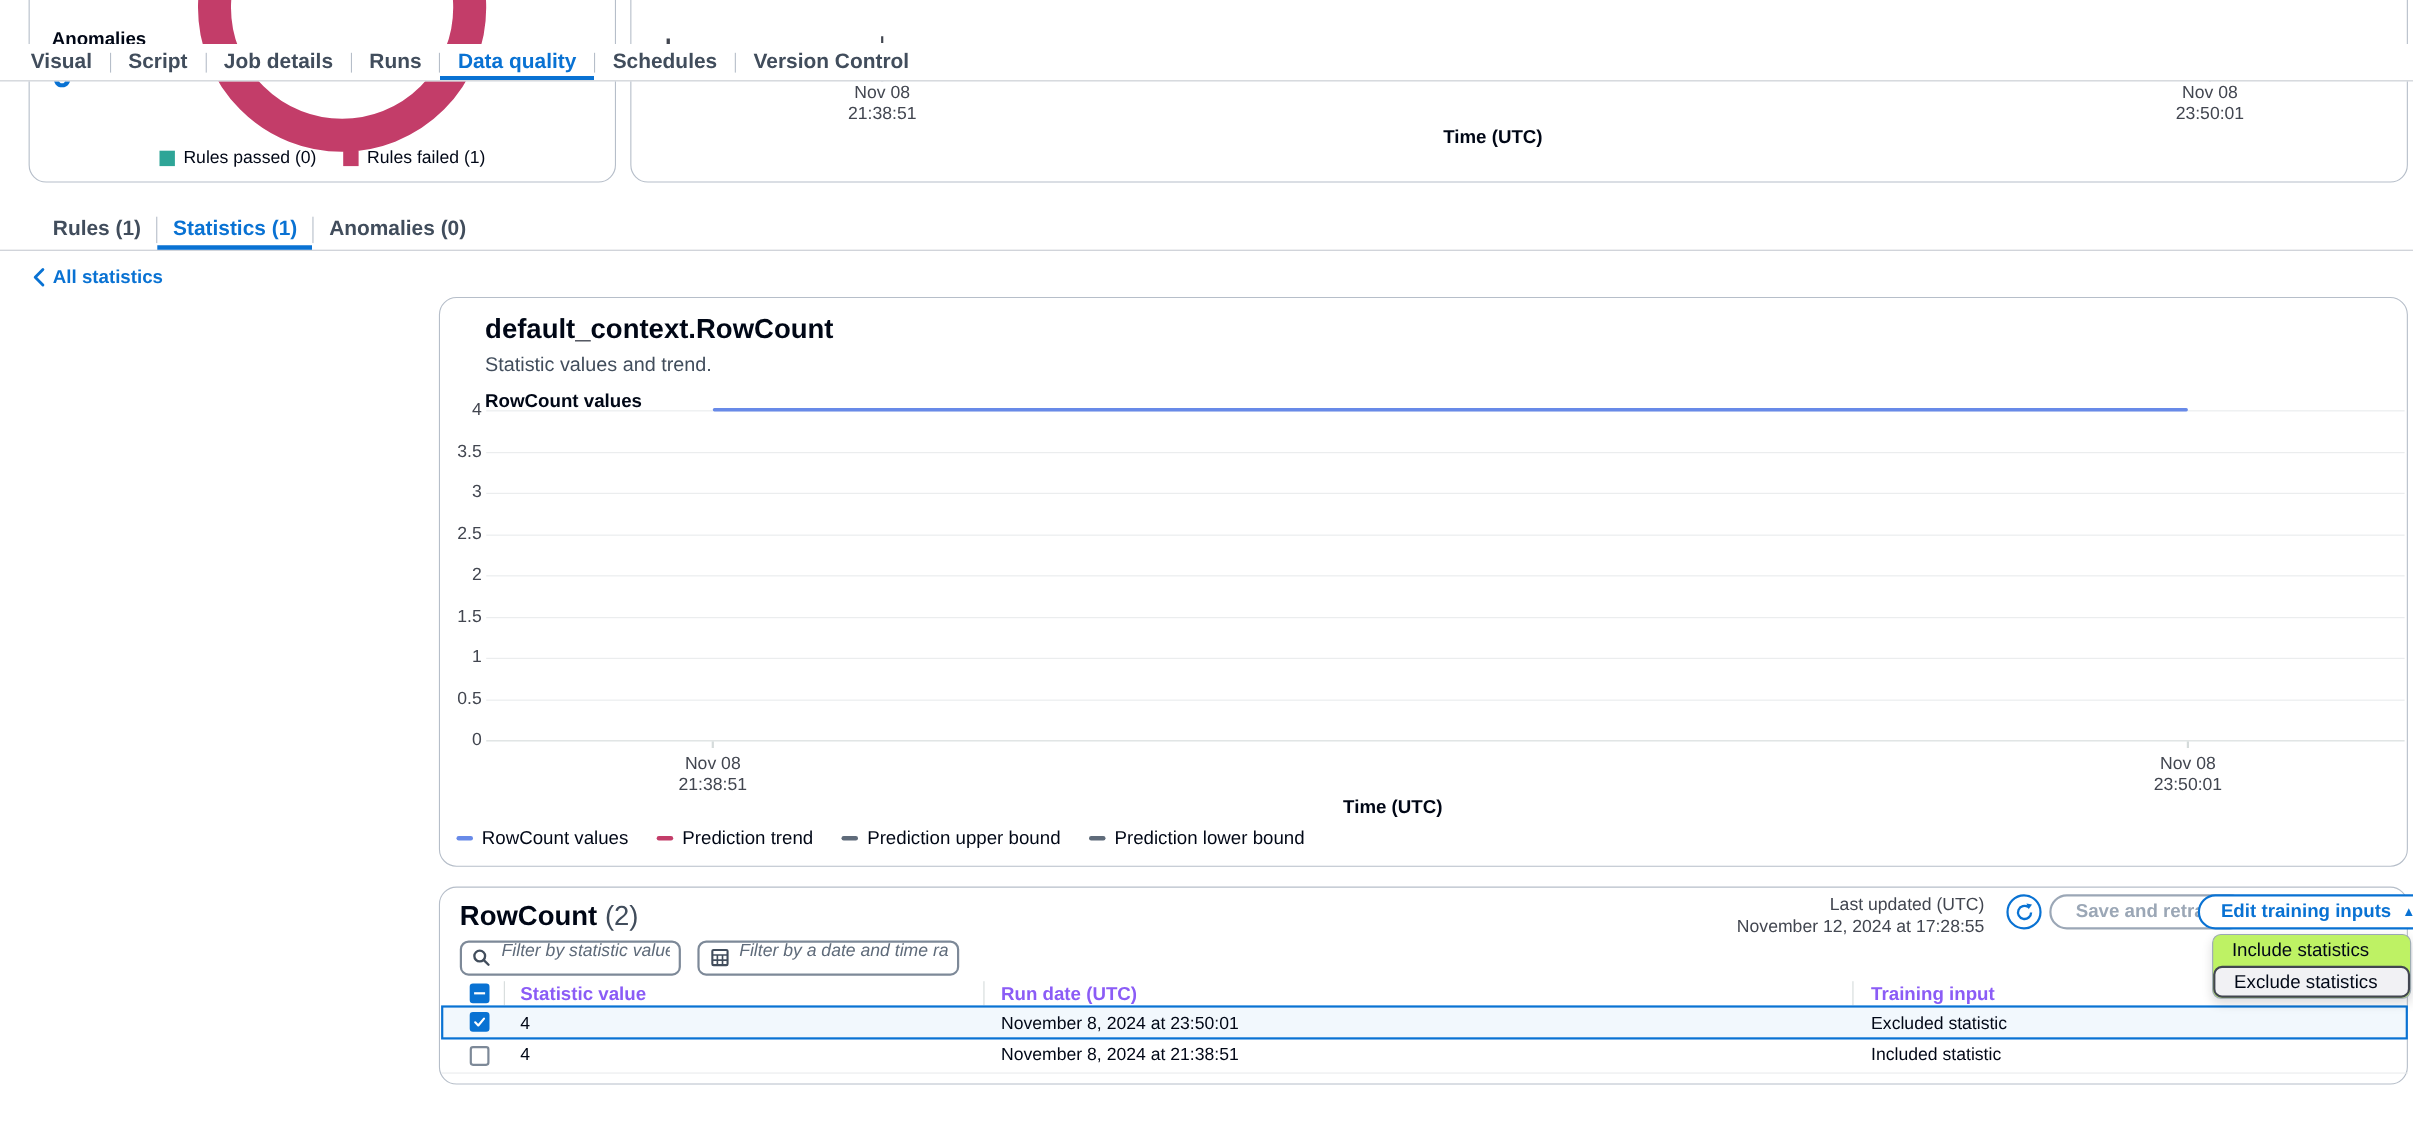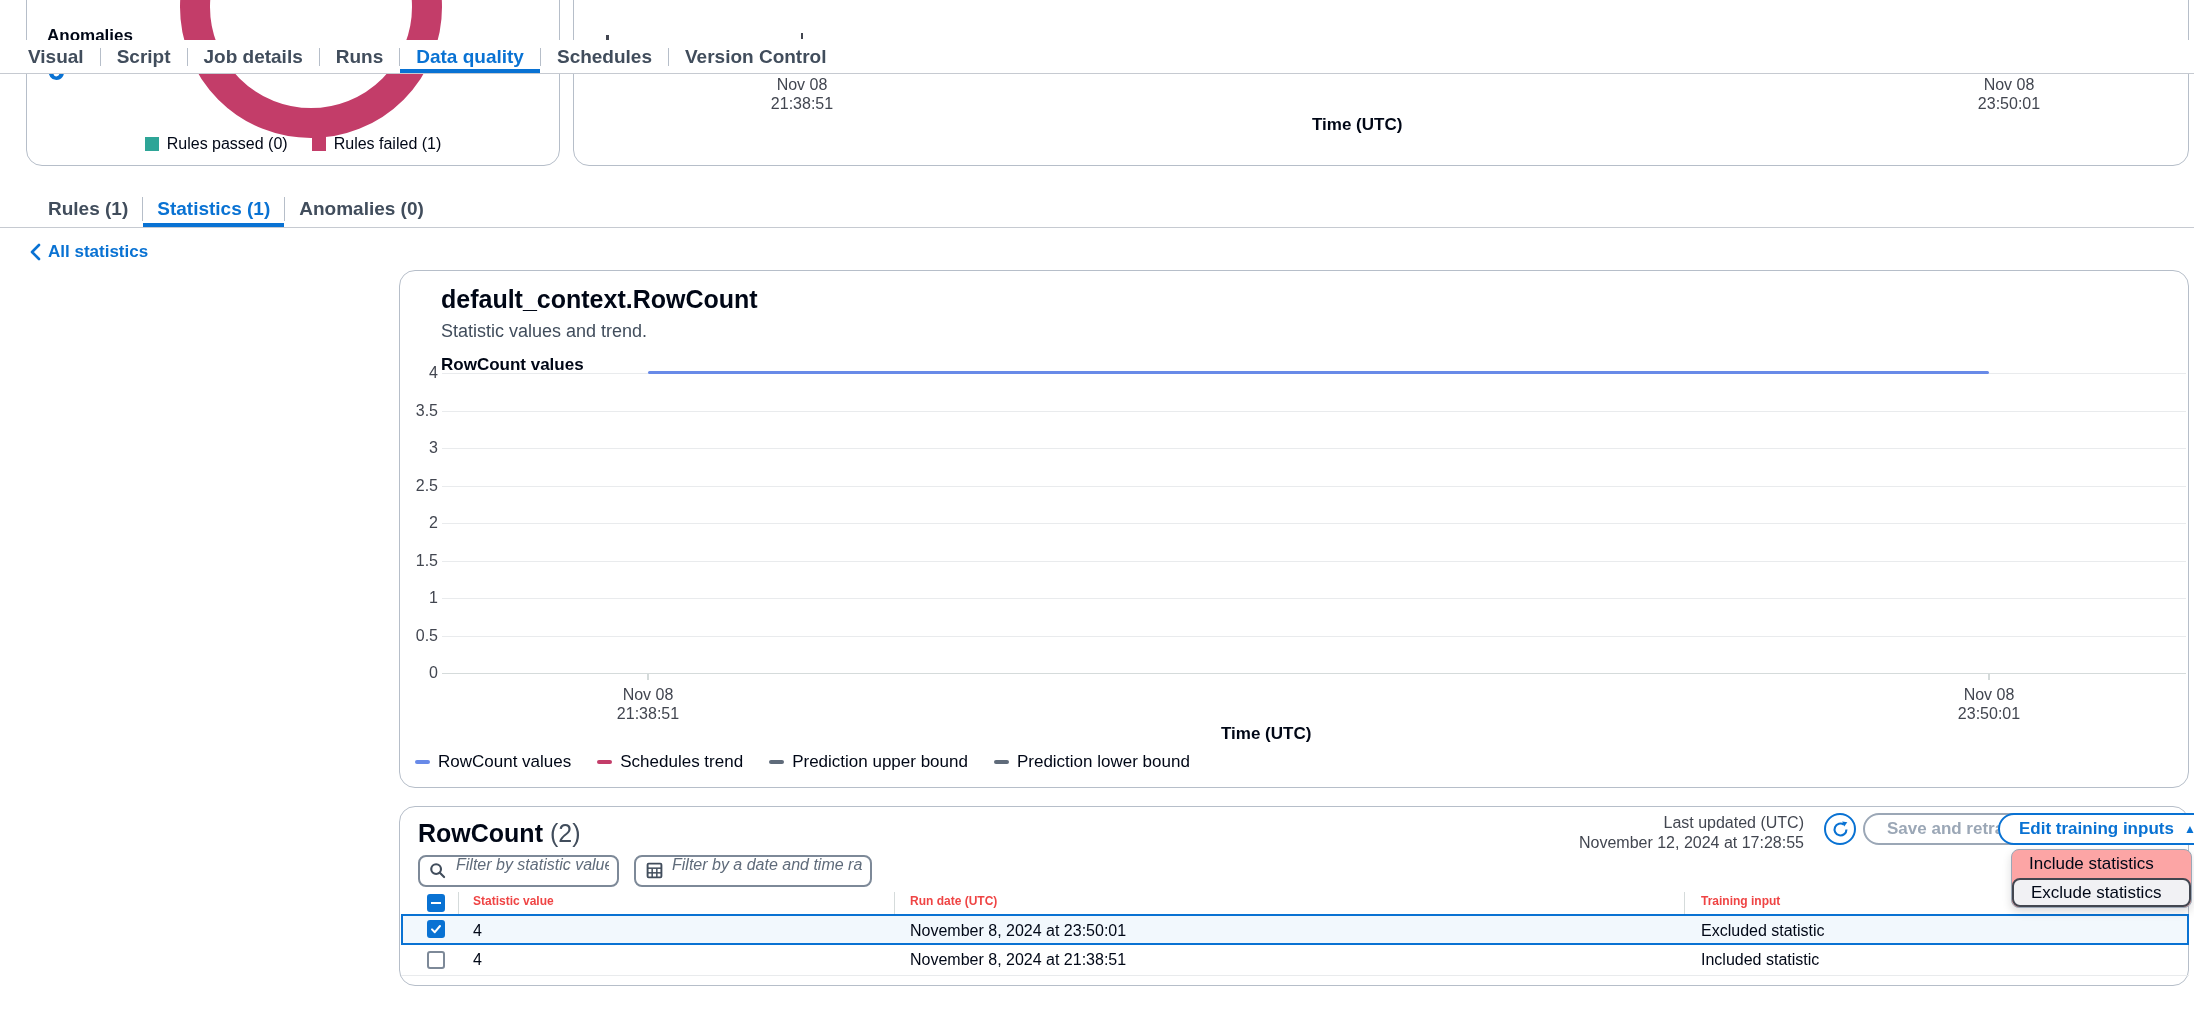--- a/index.html
+++ b/index.html
@@ -72,30 +72,30 @@
   .tbl-title b{font-weight:bold;color:#000716;}
   .tbl-title .counter{color:#414d5c;}
   .lastupd{position:absolute;right:384px;top:6px;text-align:right;font-size:16px;color:#424650;line-height:20px;}
   .btn-refresh{position:absolute;left:1424px;top:6px;width:32px;height:32px;border:2px solid #0972d3;border-radius:50%;
                background:#fff;display:flex;align-items:center;justify-content:center;box-sizing:border-box;cursor:pointer;}
   .btn{position:absolute;top:6px;height:32px;border-radius:16px;background:#fff;display:flex;align-items:center;
        font-size:17px;font-weight:bold;box-sizing:border-box;cursor:pointer;white-space:nowrap;}
   .btn-save{left:1463px;padding:0 22px;border:2px solid #9ba7b6;color:#9ba7b6;}
   .btn-edit{left:1598px;padding:0 19px;border:2px solid #0972d3;color:#0972d3;gap:10px;}
   .caret-up{font-size:12px;line-height:1;}
-  .dropdown{position:absolute;left:1611px;top:42px;width:181px;background:#fca5a5;border:1px solid #9ba7b6;border-radius:8px;
+  .dropdown{position:absolute;left:1611px;top:42px;width:181px;background:#bef264;border:1px solid #9ba7b6;border-radius:8px;
             box-shadow:0 4px 10px rgba(0,7,22,.14);z-index:60;padding:0;box-sizing:border-box;}
   .dd-item{height:28px;display:flex;align-items:center;padding:0 17px;font-size:17px;color:#000716;cursor:pointer;box-sizing:border-box;}
   .dd-item.highlight{border:2px solid #424650;border-radius:8px;background:#f1f1f4;height:29px;}
   .filter-input{position:absolute;top:48px;height:32px;border:2px solid #7d8998;border-radius:8px;background:#fff;
                 box-sizing:border-box;font-size:16px;font-style:italic;color:#000716;padding:0 8px 12px 36px;outline:none;
                 font-family:"Liberation Sans",sans-serif;}
   .filter-input::placeholder{color:#5f6b7a;opacity:1;}
   .input-icon{position:absolute;top:55px;z-index:2;}
-  .th{position:absolute;top:87px;font-size:12px;font-weight:bold;color:#ef4444;}
+  .th{position:absolute;top:87px;font-size:17px;font-weight:bold;color:#8b5cf6;}
   .col-sep{position:absolute;top:85px;width:1px;height:22px;background:#d5dbdb;}
   .trow{position:absolute;left:1px;width:1788px;height:31px;box-sizing:border-box;cursor:pointer;}
   .trow.selected{background:#f2f8fd;border:2px solid #0972d3;}
   .trow .cell{position:absolute;top:6px;font-size:16px;color:#000716;}
   .checkbox{position:absolute;width:18px;height:18px;border-radius:3px;box-sizing:border-box;display:flex;
             align-items:center;justify-content:center;cursor:pointer;}
   .checkbox.on{background:#0972d3;border:2px solid #0972d3;}
   .checkbox.off{background:#fff;border:2px solid #7d8998;}
 </style>
 </head>
@@ -201,21 +201,21 @@
     <div class="axis-xlabel" style="left:1489px;top:434px;width:200px;">23:50:01</div>
     <div class="axis-title" style="left:821px;top:453px;width:200px;">Time (UTC)</div>
 
     <div class="sc-legend">
       <div class="item">
         <span class="dash" style="background:#688ae8;"></span>
         <span>RowCount values</span>
       </div>
       <div class="item">
         <span class="dash" style="background:#c33d69;"></span>
-        <span>Schedules trend</span>
+        <span>Prediction trend</span>
       </div>
       <div class="item">
         <span class="dash" style="background:#5f6b7a;"></span>
         <span>Prediction upper bound</span>
       </div>
       <div class="item">
         <span class="dash" style="background:#5f6b7a;"></span>
         <span>Prediction lower bound</span>
       </div>
     </div>

